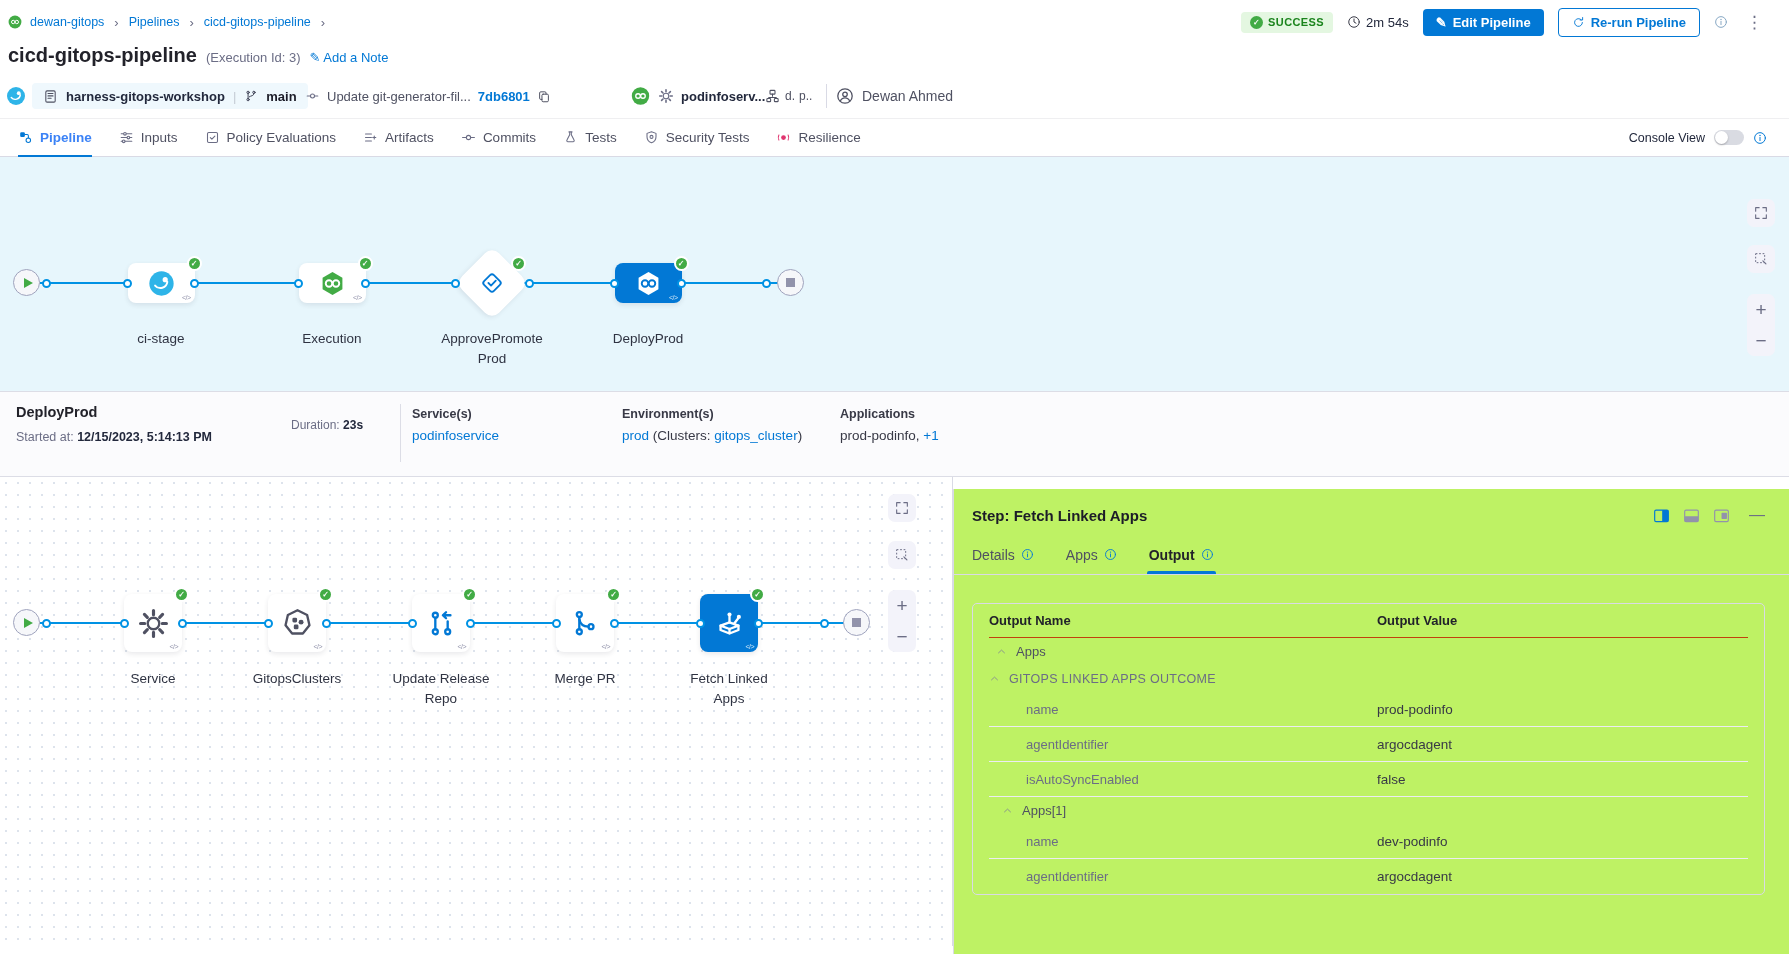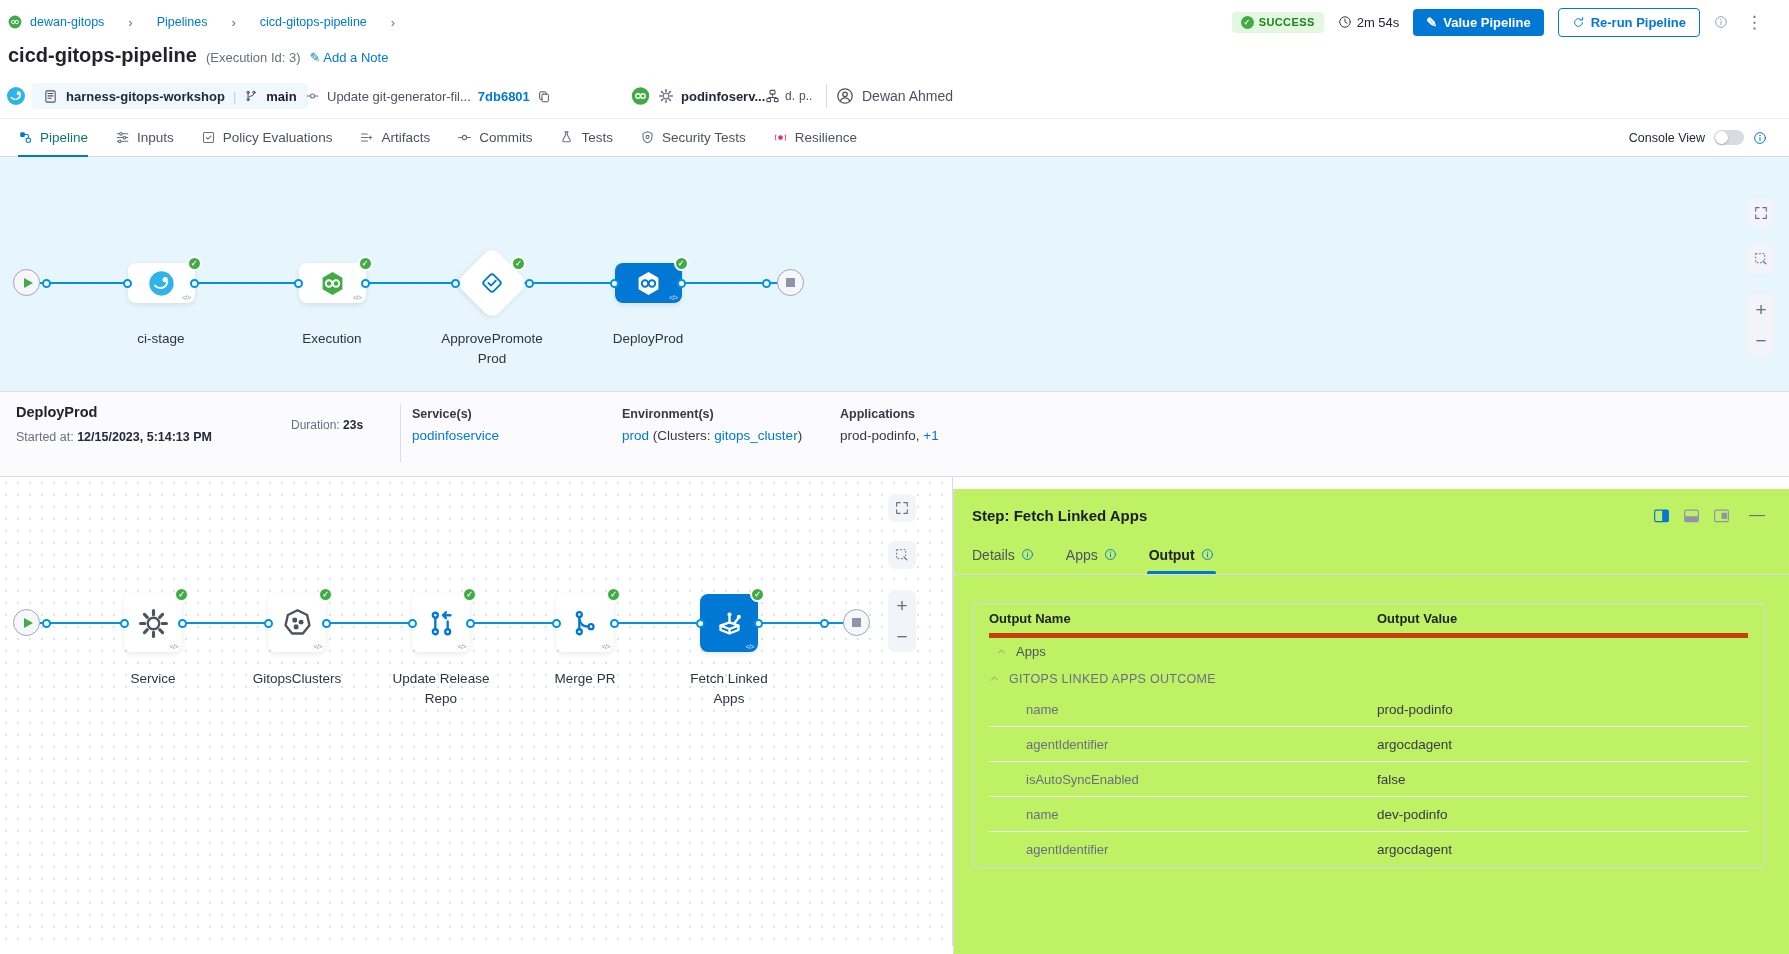--- a/index.html
+++ b/index.html
@@ -45,21 +45,21 @@
 .meta-txt{font-size:13px;color:#22283c;font-weight:bold}
 .meta-sm{font-size:12px;color:#4f5162}
 .vdiv{width:1px;height:24px;background:#d9dae5}
 .user-grp{display:flex;align-items:center;gap:8px;font-size:14px;color:#4f5162}
 
 
 .tabs-row{height:39px;border-top:1px solid #efeff1;border-bottom:1px solid #d9dae5;display:flex;align-items:center;padding:0 22px 0 18px}
 .tabs-left{display:flex;align-items:center;gap:27px;height:100%}
 .tab{display:flex;align-items:center;gap:7px;font-size:13.5px;color:#4f5162;height:100%;position:relative;cursor:pointer}
 .tab .tab-ic{width:15px;height:15px;color:#6b6d85}
-.tab.active{color:#0f766e;font-weight:normal}
+.tab.active{color:#3b82f6;font-weight:bold}
 .tab.active .tab-ic{color:#0278d5}
 .tab.active::after{content:"";position:absolute;left:0;right:0;bottom:-1px;height:2px;background:#0278d5}
 .tabs-right{margin-left:auto;display:flex;align-items:center;gap:9px}
 .console-lb{font-size:12.5px;color:#22283c}
 .toggle{width:30px;height:15px;border-radius:8px;background:#d9dbe2;position:relative;cursor:pointer}
 .toggle .knob{position:absolute;left:1px;top:1px;width:13px;height:13px;border-radius:50%;background:#fff;box-shadow:0 1px 2px rgba(0,0,0,.25)}
 .info-blue{width:14px;height:14px;color:#0278d5}
 
 
 .stage-graph{position:relative;height:234px;background:#e7f6fc;overflow:hidden}
@@ -107,21 +107,21 @@
 .panel-title{font-size:15px;font-weight:bold;color:#1c1c28}
 .panel-icons{margin-left:auto;display:flex;align-items:center;gap:13px}
 .lay-ic{width:17px;height:15px;cursor:pointer}
 .minus-ic{color:#6b6d85;font-size:16px;cursor:pointer;margin-left:6px}
 .panel-tabs{display:flex;align-items:center;gap:32px;height:40px;padding:0 18px;border-bottom:1px solid #d9dae5}
 .ptab{display:flex;align-items:center;gap:6px;font-size:14px;color:#4f5162;height:100%;position:relative;cursor:pointer}
 .ptab.active{color:#22222a;font-weight:bold}
 .ptab.active::after{content:"";position:absolute;left:-2px;right:-2px;bottom:0;height:3px;background:#0278d5;border-radius:2px 2px 0 0}
 .ptab .info-blue{width:13px;height:13px}
 .otable{margin:28px 24px 0 18px;border:1px solid #d9dae5;border-radius:5px;padding:0 16px}
-.thead{display:flex;align-items:center;height:34px;border-bottom:5px solid #c2410c;font-size:13px;font-weight:bold;color:#22222a}
+.thead{display:flex;align-items:center;height:34px;border-bottom:1px solid #c2410c;font-size:13px;font-weight:bold;color:#22222a}
 .thead .c2{position:absolute;left:388px}
 .trow{position:relative;display:flex;align-items:center}
 .trow.group{height:27px}
 .trow.leaf{height:35px;border-bottom:1px solid #ececf2}
 .trow.leaf:last-child{border-bottom:none}
 .thead{position:relative}
 .chev{width:11px;height:11px;margin-right:9px;flex:none}
 .trow .tname{font-size:13px;color:#4f5162}
 .trow.ind0 .tname{font-size:12.5px;color:#6b6d85;letter-spacing:.3px}
 .trow.ind1{padding-left:7px}
@@ -136,21 +136,21 @@
 
 <div class="topbar">
   <div class="crumbs">
     <span class="ic proj-ic">
         <svg viewBox="0 0 24 24">
           <circle cx="12" cy="12" r="11" fill="#42ab45"></circle>
           <circle cx="8.9" cy="12" r="2.9" fill="none" stroke="#fff" stroke-width="1.7"></circle>
           <circle cx="15.1" cy="12" r="2.9" fill="none" stroke="#fff" stroke-width="1.7"></circle>
         </svg>
       </span>
-    <span id="crumb-items" style="display: inline-flex; gap: 24px; align-items: center;">
+    <span id="crumb-items" style="display: inline-flex; gap: 10px; align-items: center;">
         <span class="crumb">dewan-gitops</span>
         <span class="crumb-sep">›</span>
         <span class="crumb">Pipelines</span>
         <span class="crumb-sep">›</span>
         <span class="crumb">cicd-gitops-pipeline</span>
         <span class="crumb-sep">›</span>
       </span>
   </div>
   <div class="top-actions">
     <div class="badge-success">
@@ -161,21 +161,21 @@
       <span class="ic clock">
           <svg viewBox="0 0 24 24">
             <circle cx="12" cy="12" r="9" fill="none" stroke="#383946" stroke-width="1.7" stroke-linecap="round" stroke-linejoin="round"></circle>
             <path d="M12 6.8V12l3.4 2" fill="none" stroke="#383946" stroke-width="1.7" stroke-linecap="round" stroke-linejoin="round"></path>
           </svg>
         </span>
       <span>2m 54s</span>
     </div>
     <button class="btn-primary">
       <span class="pencil" style="color:#fff">✎</span>
-      <span>Value Pipeline</span>
+      <span>Edit Pipeline</span>
     </button>
     <button class="btn-outline">
       <span class="ic btn-ic">
           <svg viewBox="0 0 24 24">
             <path d="M19.2 12a7.2 7.2 0 1 1-2.1-5.1" fill="none" stroke="currentColor" stroke-width="1.7" stroke-linecap="round" stroke-linejoin="round"></path>
             <path d="M19.6 2.8v4.6h-4.6" fill="none" stroke="currentColor" stroke-width="1.7" stroke-linecap="round" stroke-linejoin="round"></path>
           </svg>
         </span>
       <span>Re-run Pipeline</span>
     </button>
@@ -736,20 +736,29 @@
     <span class="tval">argocdagent</span>
   </div>
 
 
   <div class="trow leaf ind3">
 
     <span class="tname">isAutoSyncEnabled</span>
     <span class="tval">false</span>
   </div>
 
+  <div class="trow group ind2">
+    <span class="ic chev">
+              <svg viewBox="0 0 24 24">
+                <path d="M5.5 15l6.5-6 6.5 6" fill="none" stroke="#7c7e95" stroke-width="1.7" stroke-linecap="round" stroke-linejoin="round"></path>
+              </svg>
+            </span>
+    <span class="tname">Apps[1]</span>
+    <span class="tval"></span>
+  </div>
 
   <div class="trow leaf ind3">
 
     <span class="tname">name</span>
     <span class="tval">dev-podinfo</span>
   </div>
 
   <div class="trow leaf ind3">
 
     <span class="tname">agentIdentifier</span>

